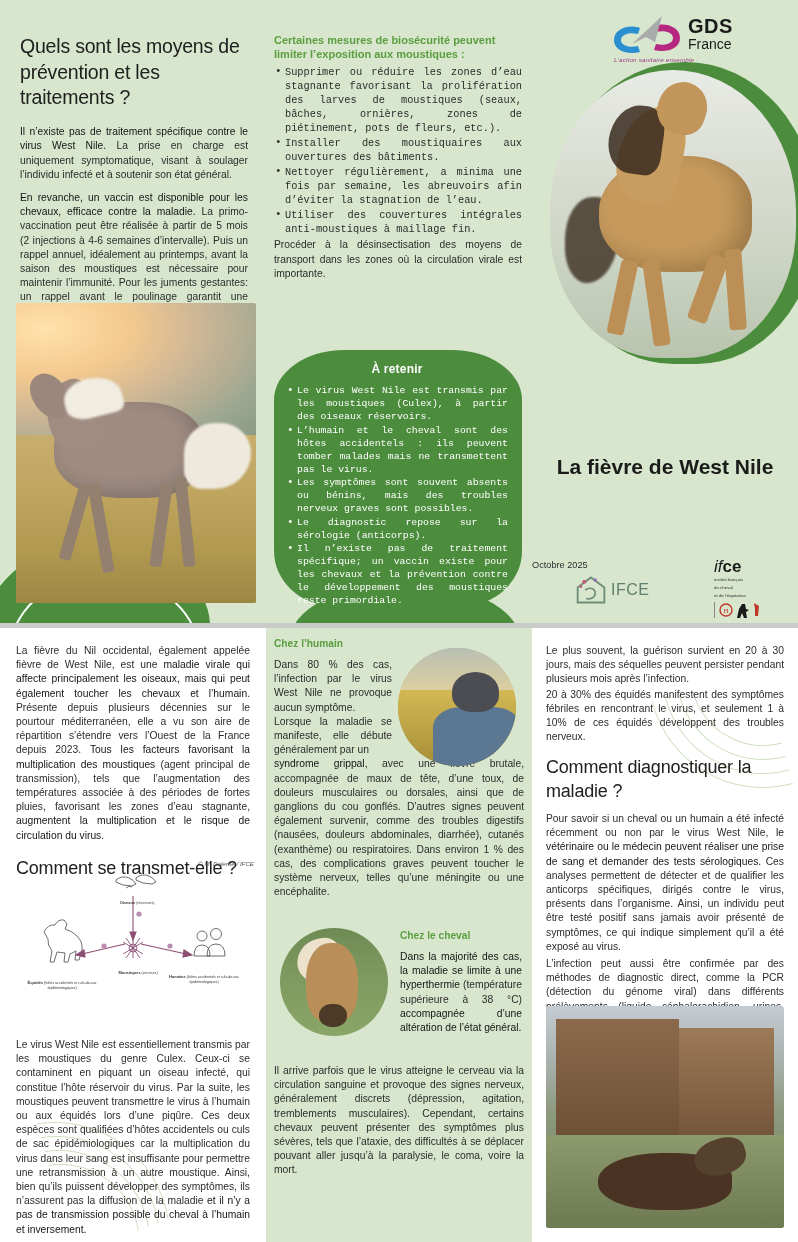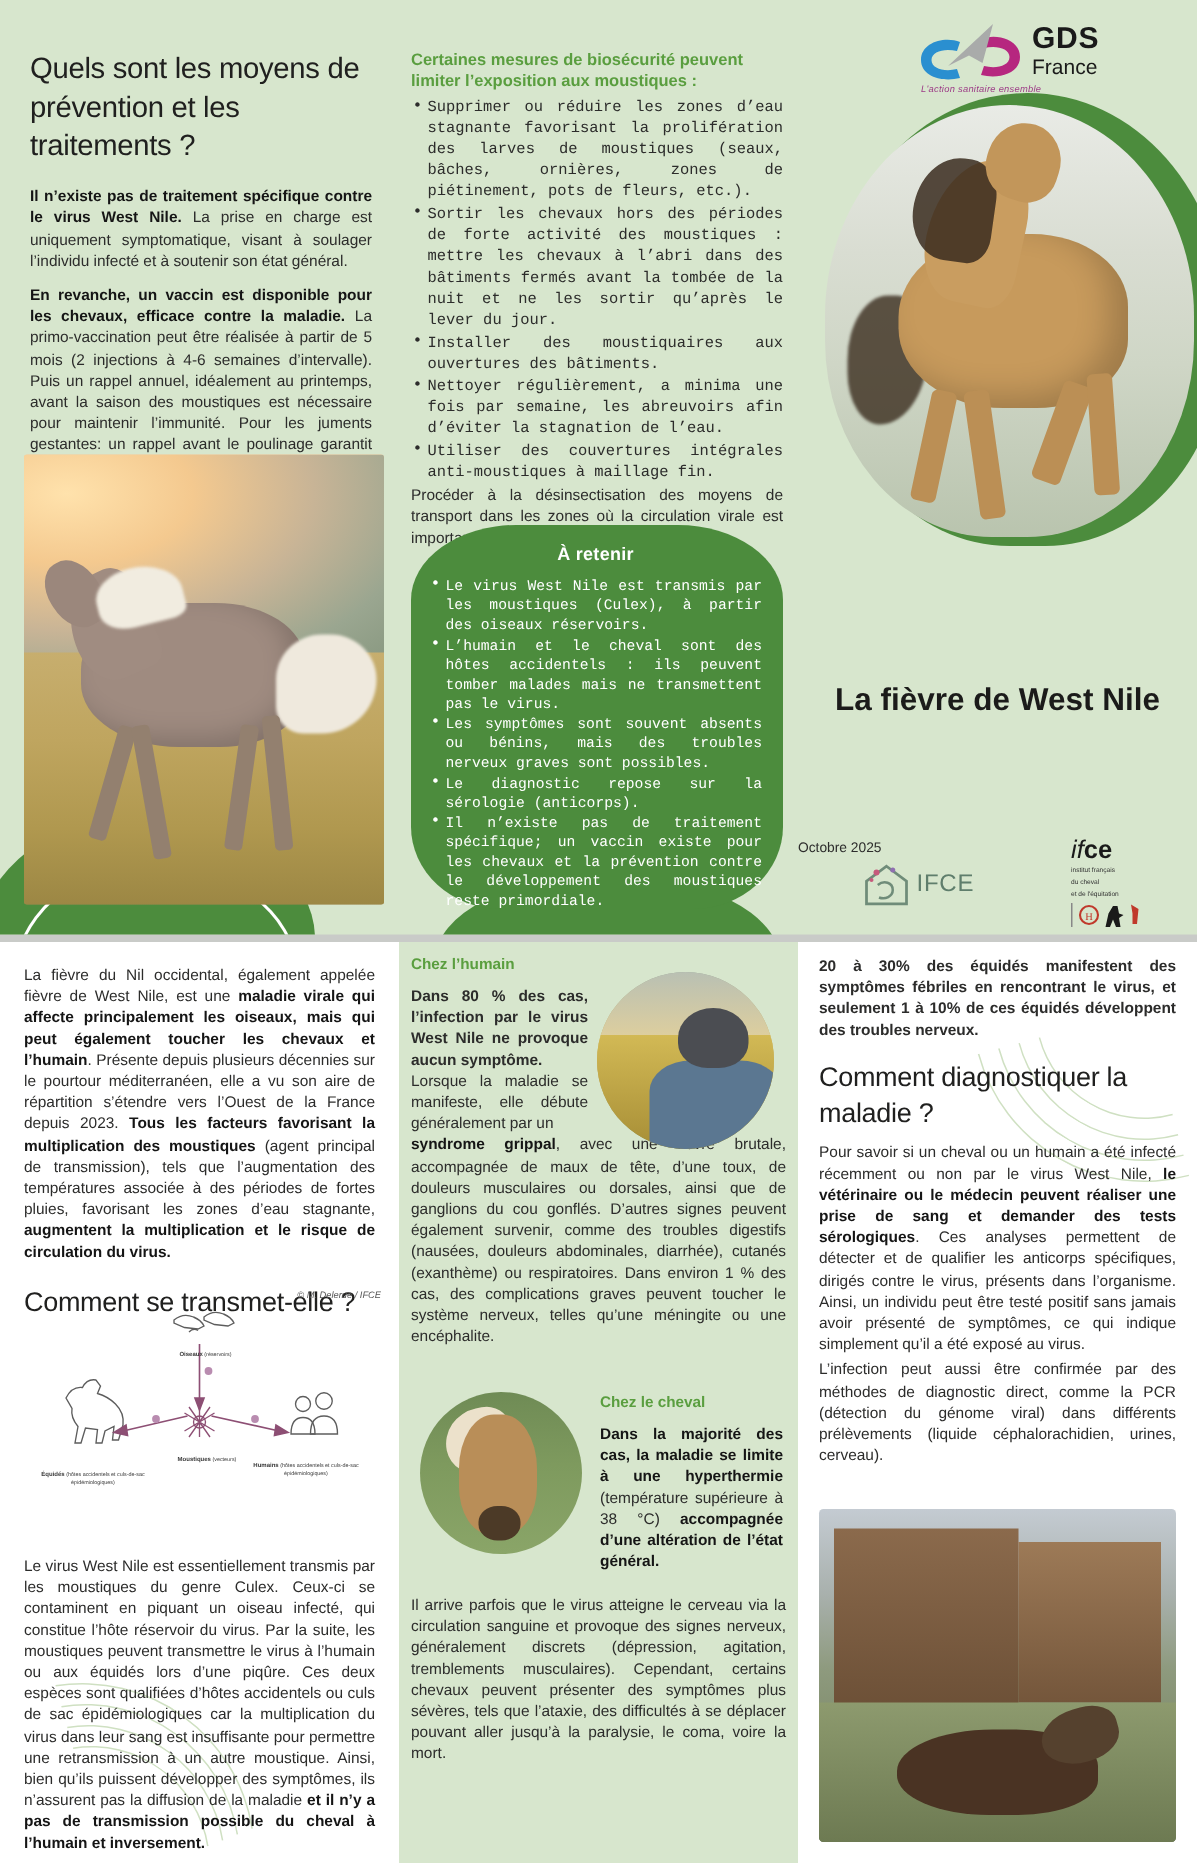--- a/index.html
+++ b/index.html
@@ -40,21 +40,21 @@
     line-height: 1.32;
     color: #20201f;
     letter-spacing: -0.2px;
   }
   p.body, li.body {
     font-size: 10.3px;
     line-height: 1.38;
     color: #2c2c2b;
     text-align: justify;
   }
-  .b { font-weight: bold; color: #151515; }
+  .b { font-weight: normal; color: #151515; }
   .sub-green {
     color: #5a9e3f;
     font-weight: bold;
     font-size: 11px;
     line-height: 1.25;
   }
   .sub-green-sm {
     color: #5a9e3f;
     font-weight: bold;
     font-size: 10.2px;
@@ -319,21 +319,20 @@
         <div class="leg" style="left:58%;top:60%;height:28%;transform:rotate(8deg)"></div>
         <div class="leg" style="left:68%;top:58%;height:30%;transform:rotate(-6deg)"></div>
       </div>
     </div>
 
     <div class="col col-2">
       <div class="tc2">
         <p class="sub-green lead">Certaines mesures de biosécurité peuvent limiter l’exposition aux moustiques :</p>
         <ul class="bullets">
           <li class="body">Supprimer ou réduire les zones d’eau stagnante favorisant la prolifération des larves de moustiques (seaux, bâches, ornières, zones de piétinement, pots de fleurs, etc.).</li>
-          <li class="body">Sortir les chevaux hors des périodes de forte activité des moustiques : mettre les chevaux à l’abri dans des bâtiments fermés avant la tombée de la nuit et ne les sortir qu’après le lever du jour.</li>
           <li class="body">Installer des moustiquaires aux ouvertures des bâtiments.</li>
           <li class="body">Nettoyer régulièrement, a minima une fois par semaine, les abreuvoirs afin d’éviter la stagnation de l’eau.</li>
           <li class="body">Utiliser des couvertures intégrales anti-moustiques à maillage fin.</li>
         </ul>
         <p class="body tail-p">Procéder à la désinsectisation des moyens de transport dans les zones où la circulation virale est importante.</p>
       </div>
 
       <div class="retenir">
         <div class="title">À retenir</div>
         <ul class="bullets">
@@ -528,20 +527,21 @@
 
     <div class="col col-3">
       <div class="arcs-tr">
         <span style="left:0;top:0;width:230px;height:230px;transform:rotate(-150deg)"></span>
         <span style="left:14px;top:14px;width:202px;height:202px;transform:rotate(-150deg)"></span>
         <span style="left:28px;top:28px;width:174px;height:174px;transform:rotate(-150deg)"></span>
         <span style="left:42px;top:42px;width:146px;height:146px;transform:rotate(-150deg)"></span>
       </div>
 
       <div class="bc3">
+        <p class="body">Le plus souvent, la guérison survient en 20 à 30 jours, mais des séquelles peuvent persister pendant plusieurs mois après l’infection.</p>
         <p class="body b" style="margin-top:-6px;">20 à 30% des équidés manifestent des symptômes fébriles en rencontrant le virus, et seulement 1 à 10% de ces équidés développent des troubles nerveux.</p>
         <h1 class="heading">Comment diagnostiquer la maladie ?</h1>
         <p class="body">
           <span>Pour savoir si un cheval ou un humain a été infecté récemment ou non par le virus West Nile, </span><span class="b">le vétérinaire ou le médecin peuvent réaliser une prise de sang et demander des tests sérologiques</span><span>. Ces analyses permettent de détecter et de qualifier les anticorps spécifiques, dirigés contre le virus, présents dans l’organisme. Ainsi, un individu peut être testé positif sans jamais avoir présenté de symptômes, ce qui indique simplement qu’il a été exposé au virus.</span>
         </p>
         <p class="body" style="margin-top:-4px;">L’infection peut aussi être confirmée par des méthodes de diagnostic direct, comme la PCR (détection du génome viral) dans différents prélèvements (liquide céphalorachidien, urines, cerveau).</p>
       </div>
 
       <div class="bc3-photo">
         <div class="barn"></div>

